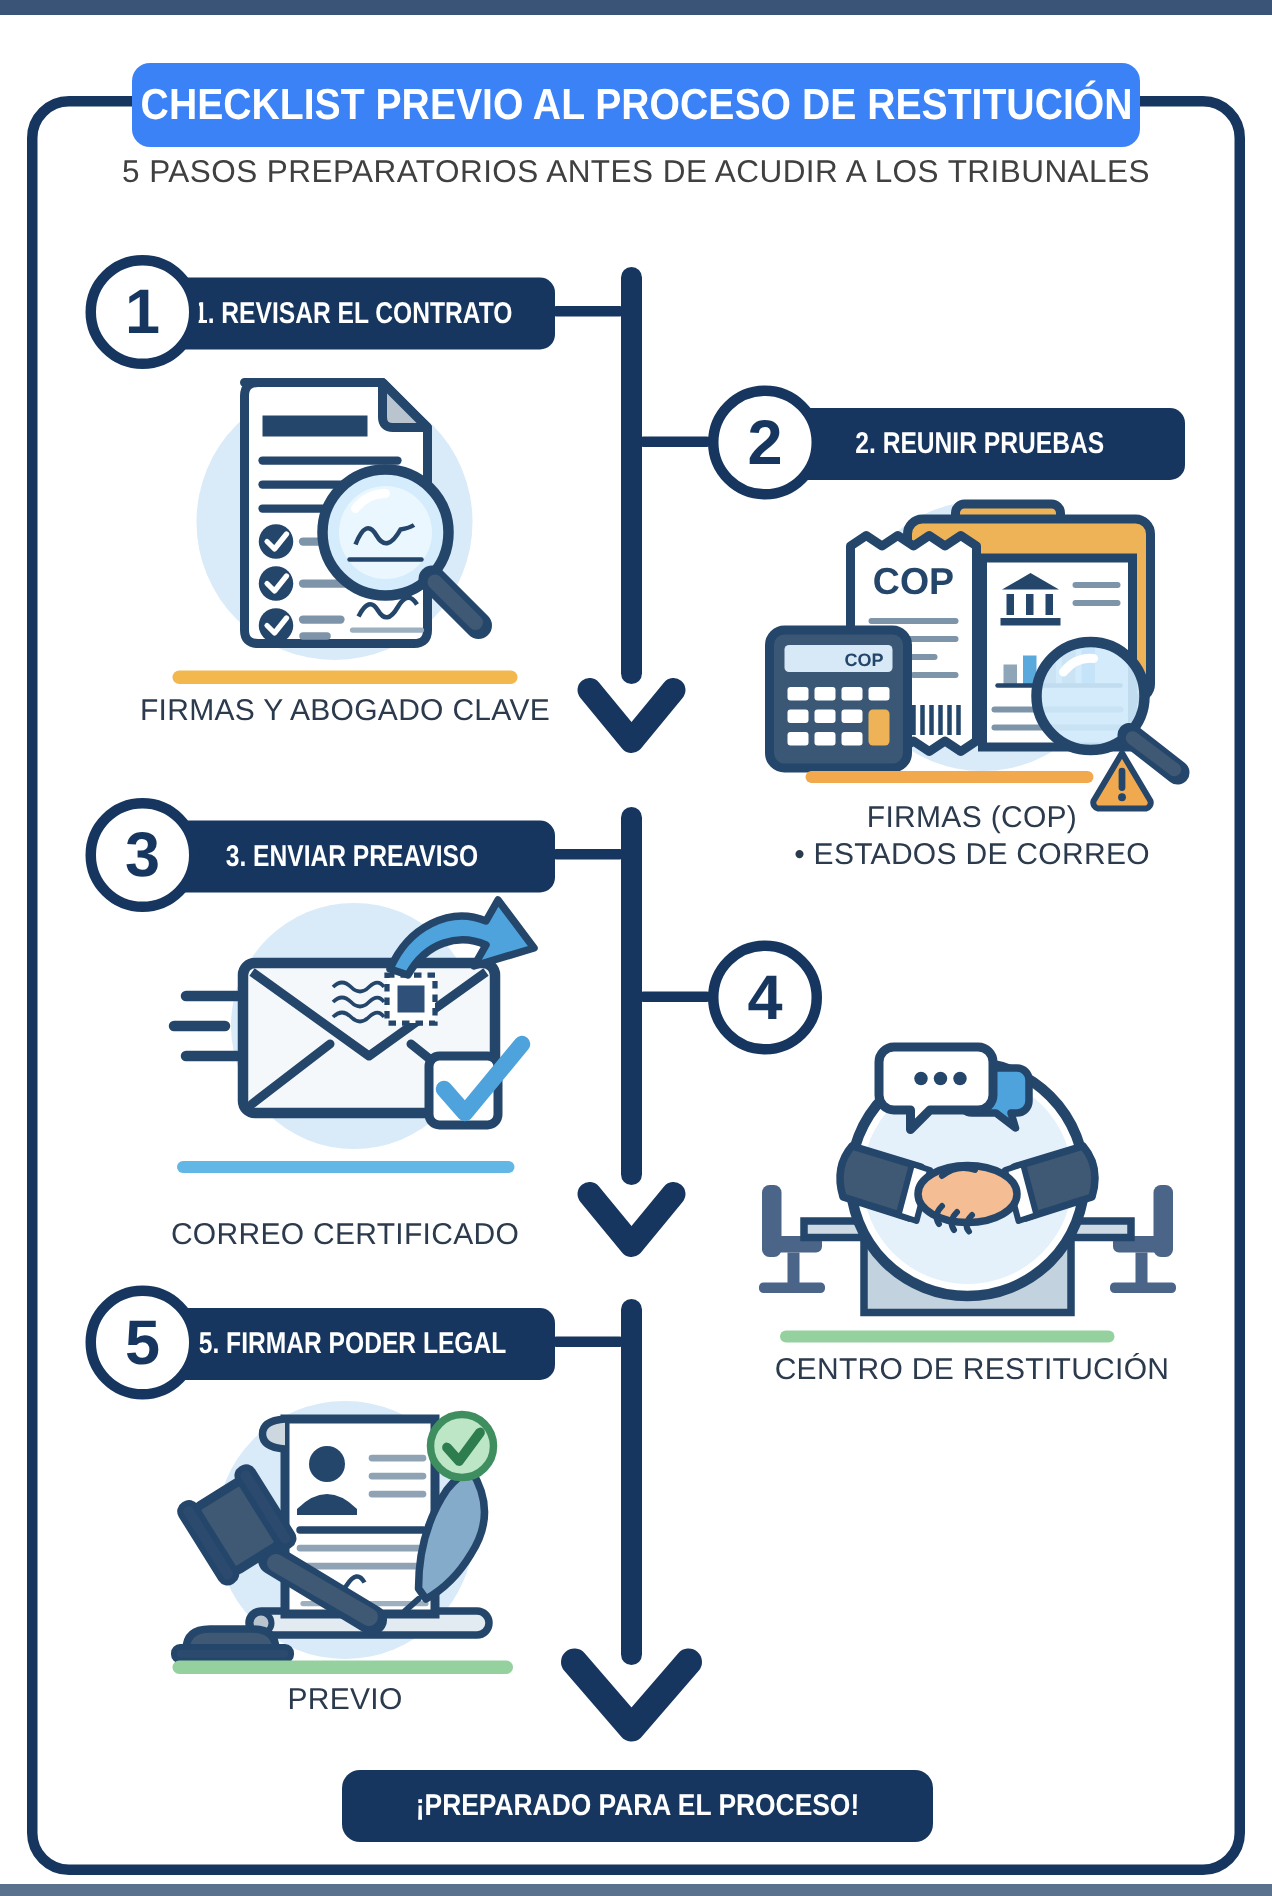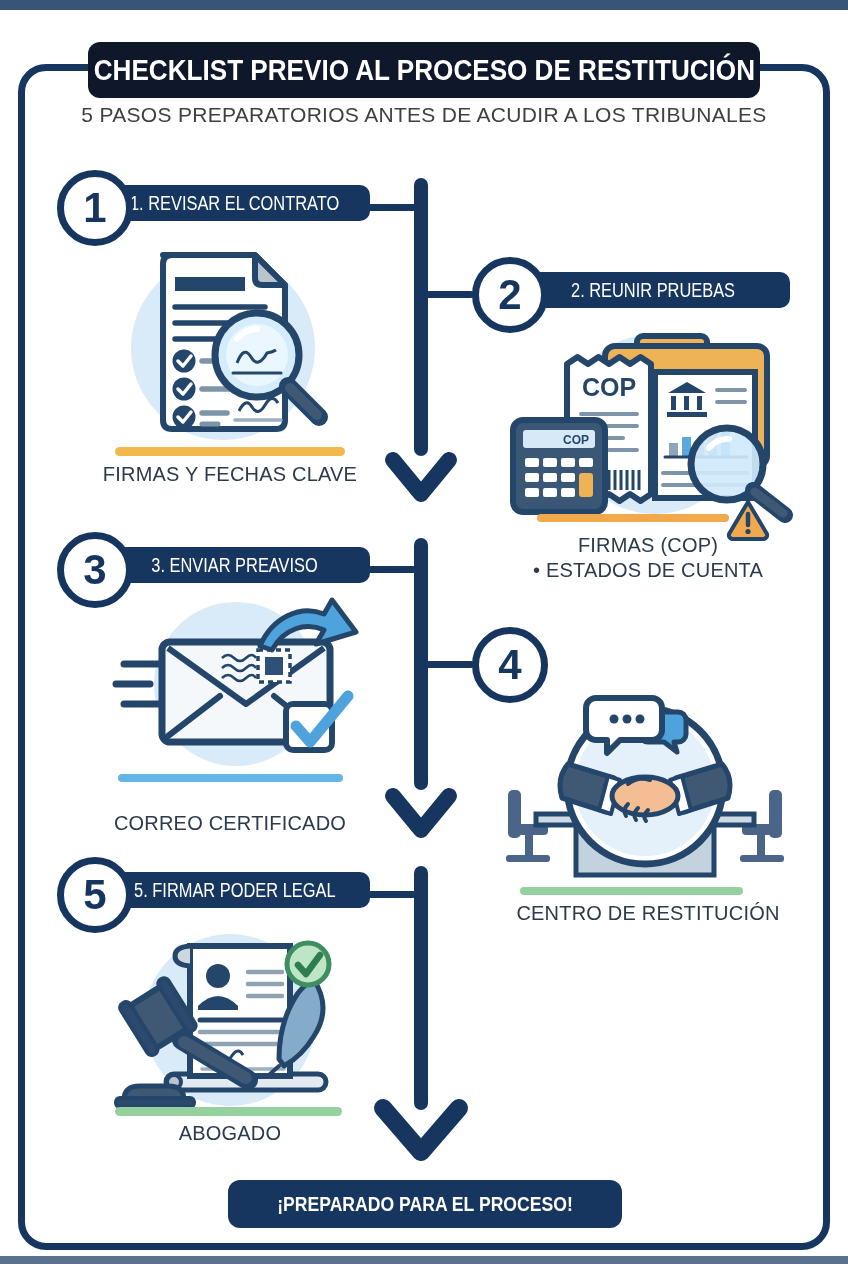--- a/index.html
+++ b/index.html
@@ -1,29 +1,29 @@
 <!DOCTYPE html>
 <html><head>
 <meta charset="utf-8">
 <style>
   html,body{margin:0;padding:0;background:#fff;}
   .poster{position:relative;width:848px;height:1264px;background:#fff;overflow:hidden;
           font-family:"Liberation Sans",sans-serif;}
   .abs{position:absolute;}
   .strip{left:0;width:848px;background:#16365f;}
   .frame{left:18px;top:64px;width:798px;height:1172px;border:7px solid #16365f;border-radius:28px;}
-  .title-pill{left:88px;top:42px;width:672px;height:56px;background:#0f172a;border-radius:12px;
+  .title-pill{left:88px;top:42px;width:672px;height:56px;background:#3b82f6;border-radius:12px;
     display:flex;align-items:center;justify-content:center;color:#fff;font-size:29px;font-weight:700;z-index:4;}
   .subtitle{left:24px;top:103px;width:800px;text-align:center;font-size:21px;font-weight:500;
     color:#404040;letter-spacing:.3px;z-index:4;}
   .badge{width:76px;height:76px;border-radius:50%;background:#fff;border:7px solid #16365f;
     box-sizing:border-box;display:flex;align-items:center;justify-content:center;
     font-size:42px;font-weight:700;color:#16365f;z-index:3;}
-  .pill{height:36px;background:#16365f;border-radius:10px;display:flex;align-items:center;
-    justify-content:center;color:#fff;font-size:20px;font-weight:400;z-index:2;}
+  .pill{height:48px;background:#16365f;border-radius:10px;display:flex;align-items:center;
+    justify-content:center;color:#fff;font-size:20px;font-weight:700;z-index:2;}
   .cond{display:inline-block;white-space:nowrap;transform:scaleX(.82);}
   .cond-t{display:inline-block;white-space:nowrap;transform:scaleX(.9);}
   .cond-b{display:inline-block;white-space:nowrap;transform:scaleX(.88);}
   .vline{left:414px;width:14px;background:#16365f;border-radius:7px;z-index:1;}
   .conn{height:7px;background:#16365f;border-radius:3px;z-index:1;}
   .capbar{height:9px;border-radius:5px;z-index:3;}
   .caption{text-align:center;font-size:20px;color:#2c3a4d;font-weight:500;letter-spacing:.2px;z-index:3;line-height:25px;}
   .banner{left:228px;top:1180px;width:394px;height:48px;background:#16365f;border-radius:12px;
     display:flex;align-items:center;justify-content:center;color:#fff;font-size:20px;font-weight:700;z-index:4;}
   svg{overflow:visible;}
@@ -123,21 +123,21 @@
       <circle cx="152" cy="112" r="42" fill="#d4ecfb" stroke="#24466b" stroke-width="7"></circle>
       <circle cx="152" cy="112" r="31" fill="#ebf7ff"></circle>
       <path d="M132 96 q8 -10 20 -10" fill="none" stroke="#fff" stroke-width="6" stroke-linecap="round"></path>
       <path d="M132 120 q7 -18 14 -6 t16 -4 q6 -1 9 -3" fill="none" stroke="#24466b" stroke-width="3"></path>
       <line x1="128" y1="130" x2="176" y2="130" stroke="#24466b" stroke-width="3" stroke-linecap="round"></line>
       <line x1="183" y1="143" x2="214" y2="174" stroke="#24466b" stroke-width="18" stroke-linecap="round"></line>
       <line x1="185" y1="145" x2="212" y2="172" stroke="#3f5873" stroke-width="10" stroke-linecap="round"></line>
     </g>
   </svg>
   <div class="abs capbar" style="left: 115px; top: 447px; width: 230px; background-color: rgb(242, 184, 78);"></div>
-  <div class="abs caption" style="left:80px;top:462px;width:300px">FIRMAS Y FECHAS CLAVE</div>
+  <div class="abs caption" style="left:80px;top:462px;width:300px">FIRMAS Y ABOGADO CLAVE</div>
 
   <svg class="abs" style="left:505px;top:332px;z-index:2" width="290" height="185" viewBox="0 0 290 185">
     <circle cx="150" cy="92" r="90" fill="#d9eaf8"></circle>
     <g>
       <rect x="132" y="4" width="70" height="20" rx="6" fill="#eeb357" stroke="#24466b" stroke-width="6"></rect>
       <rect x="100" y="14" width="162" height="120" rx="10" fill="#eeb357" stroke="#24466b" stroke-width="6"></rect>
     </g>
     <g>
       <path d="M62 32 l10.5 -7 10.5 7 10.5 -7 10.5 7 10.5 -7 10.5 7 10.5 -7 10.5 7 v130 l-10.5 7 -10.5 -7 -10.5 7 -10.5 -7 -10.5 7 -10.5 -7 -10.5 7 -10.5 -7 Z" fill="#fff" stroke="#24466b" stroke-width="6" stroke-linejoin="round"></path>
       <text x="104" y="64" text-anchor="middle" font-family="Liberation Sans, sans-serif" font-size="25" font-weight="700" fill="#24466b">COP</text>
@@ -204,21 +204,21 @@
     </g>
   </svg>
   <div class="abs capbar" style="left: 537px; top: 514px; width: 192px; height: 8px; background-color: rgb(242, 169, 77);"></div>
   <svg class="abs" style="left:726px;top:499px;z-index:3" width="44" height="40" viewBox="0 0 44 40">
     <path d="M22 3 L41 35 a4 4 0 0 1 -3 5 H6 a4 4 0 0 1 -3 -5 Z" fill="#f0a94e" stroke="#24466b" stroke-width="4" stroke-linejoin="round"></path>
     <line x1="22" y1="15" x2="22" y2="26" stroke="#24466b" stroke-width="4.5" stroke-linecap="round"></line>
     <circle cx="22" cy="32.5" r="2.6" fill="#24466b"></circle>
   </svg>
   <div class="abs caption" style="left:498px;top:533px;width:300px">
     <div>FIRMAS (COP)</div>
-    <div>• ESTADOS DE CUENTA</div>
+    <div>• ESTADOS DE CORREO</div>
   </div>
 
   <svg class="abs" style="left:108px;top:598px;z-index:2" width="255" height="175" viewBox="0 0 255 175">
     <circle cx="128" cy="86" r="82" fill="#d9eaf8"></circle>
     <g stroke="#24466b" stroke-width="7" stroke-linecap="round">
       <line x1="16" y1="66" x2="50" y2="66"></line>
         <line x1="8" y1="86" x2="42" y2="86"></line>
         <line x1="16" y1="106" x2="50" y2="106"></line>
     </g>
     <g>
@@ -311,19 +311,19 @@
       </g>
       <path d="M22 172 q0 -14 16 -14 h28 q16 0 16 14 Z" fill="#3f5873" stroke="#24466b" stroke-width="5" stroke-linejoin="round"></path>
       <rect x="14" y="170" width="78" height="9" rx="4" fill="#2c4a6e" stroke="#24466b" stroke-width="4"></rect>
     </g>
     <g>
       <circle cx="206" cy="36" r="21" fill="#bde6c6" stroke="#3e8e5f" stroke-width="5"></circle>
       <polyline points="196,37 204,46 218,27" fill="none" stroke="#2e7d4f" stroke-width="6.5" stroke-linecap="round" stroke-linejoin="round"></polyline>
     </g>
   </svg>
   <div class="abs capbar" style="left: 115px; top: 1107px; width: 227px; background-color: rgb(148, 209, 159);"></div>
-  <div class="abs caption" style="left:80px;top:1121px;width:300px">ABOGADO</div>
+  <div class="abs caption" style="left:80px;top:1121px;width:300px">PREVIO</div>
 
   <div class="abs banner">
     <span class="cond-b">¡PREPARADO PARA EL PROCESO!</span>
   </div>
 
 </div>
 
 </body></html>

